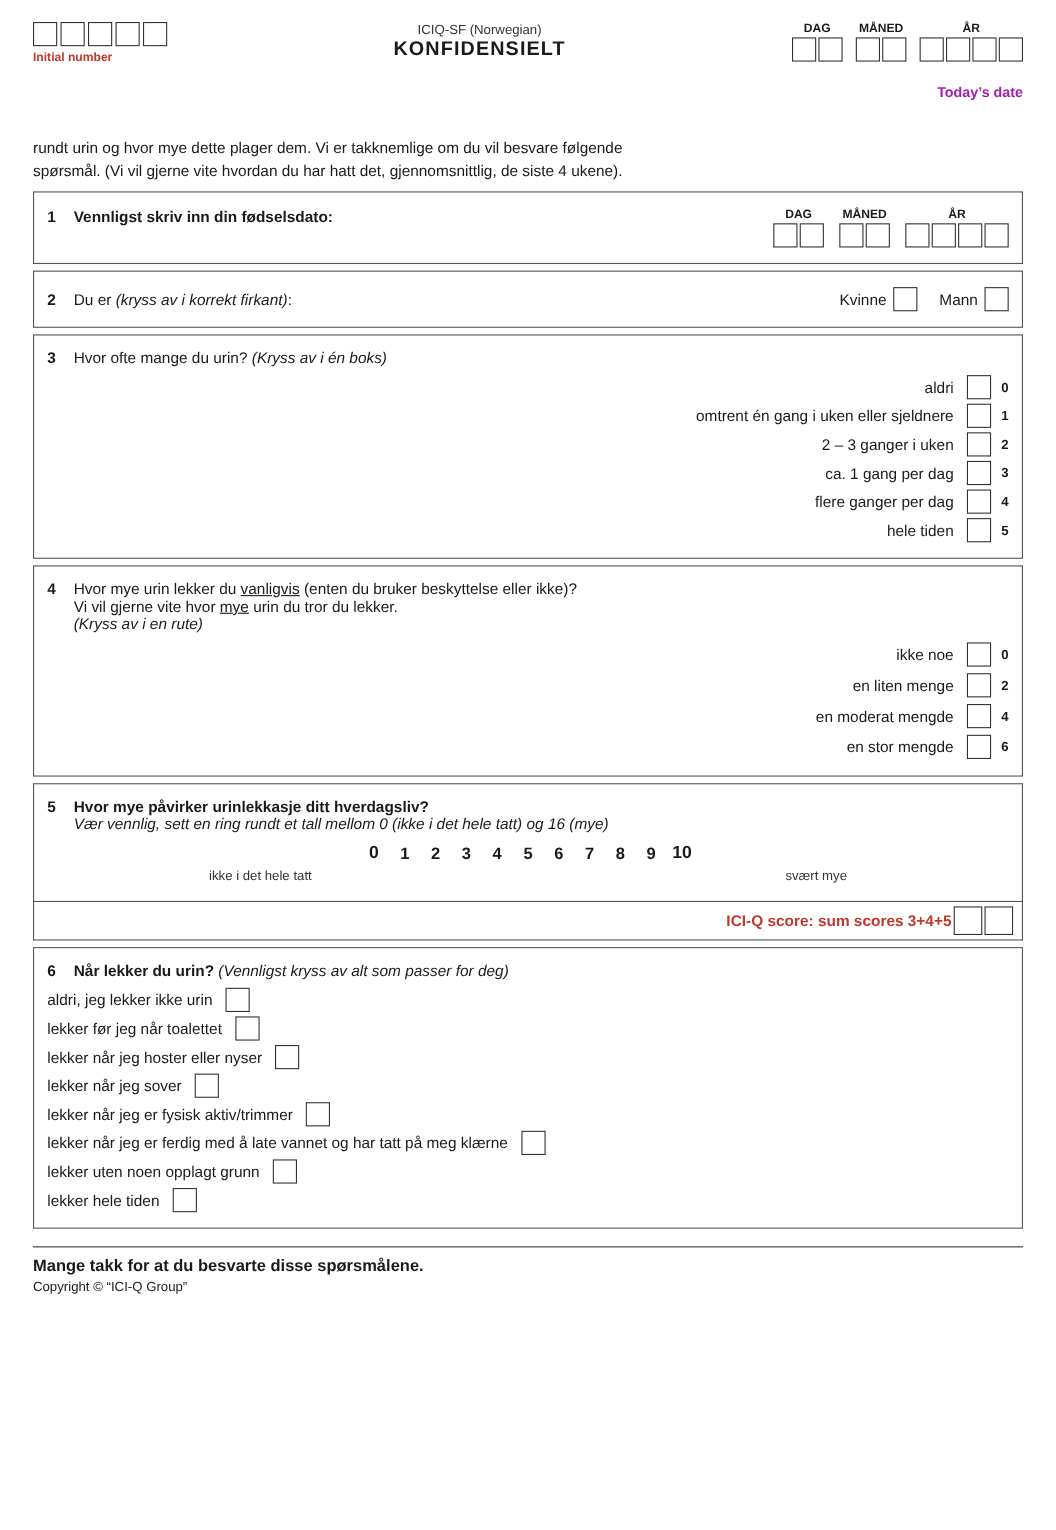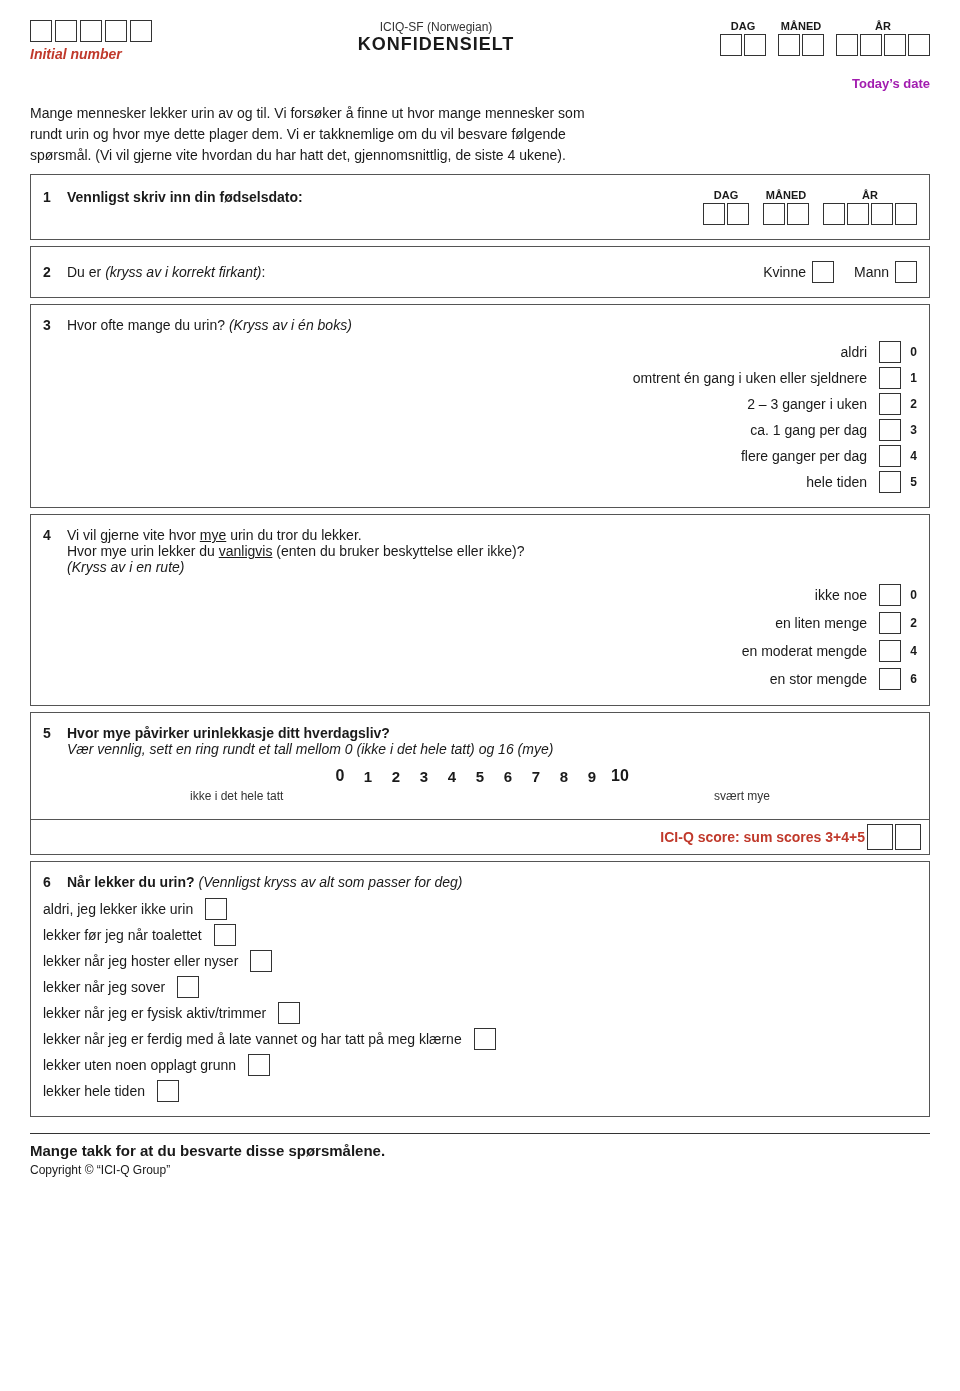--- a/index.html
+++ b/index.html
@@ -21,24 +21,23 @@
       margin-bottom: 8px;
       border-bottom: none;
     }
     .header-left {
       display: flex;
       flex-direction: column;
       align-items: flex-start;
     }
     .initial-number-label {
       color: #c0392b;
-      font-size: 14px;
+      font-size: 11px;
       font-weight: bold;
       margin-top: 4px;
-      font-style: italic;
     }
     .header-boxes {
       display: flex;
       gap: 3px;
     }
     .small-box {
       width: 22px;
       height: 22px;
       border: 1.5px solid #333;
       display: inline-block;
@@ -329,21 +328,21 @@
           <div class="small-box"></div>
           <div class="small-box"></div>
         </div>
       </div>
     </div>
     <div class="today-date">Today’s date</div>
   </div>
 </div>
 
 <div class="intro-text">
-  <span>Mange mennesker lekker urin av og til. Vi forsøker å finne ut hvor mange mennesker som</span><br>
+  <br>
   <span>rundt urin og hvor mye dette plager dem. Vi er takknemlige om du vil besvare følgende</span><br>
   <span>spørsmål. (Vi vil gjerne vite hvordan du har hatt det, gjennomsnittlig, de siste 4 ukene).</span>
 </div>
 
 <div class="question-section">
   <div class="q1-row">
     <span class="q-number">1</span>
     <span class="q-text">Vennligst skriv inn din fødselsdato:</span>
     <div class="dob-boxes">
       <div class="dob-group">
@@ -432,24 +431,24 @@
       <span class="option-number">5</span>
     </div>
     </div>
 </div>
 
 <div class="question-section">
   <div style="display:flex; align-items:flex-start; padding: 4px 0 2px 0;">
     <span class="q-number">4</span>
     <div>
       <div>
+        Hvor mye urin lekker du <span class="underline">vanligvis</span> (enten du bruker beskyttelse eller ikke)?
+      </div>
+      <div>
         Vi vil gjerne vite hvor <span class="underline">mye</span> urin du tror du lekker.
-      </div>
-      <div>
-        Hvor mye urin lekker du <span class="underline">vanligvis</span> (enten du bruker beskyttelse eller ikke)?
       </div>
       <div class="italic">(Kryss av i en rute)</div>
     </div>
   </div>
   <div class="q4-options" id="q4-options-container">
   <div class="q4-option-row">
       <span class="option-text">ikke noe</span>
       <div class="option-box"></div>
       <span class="option-number">0</span>
     </div>

